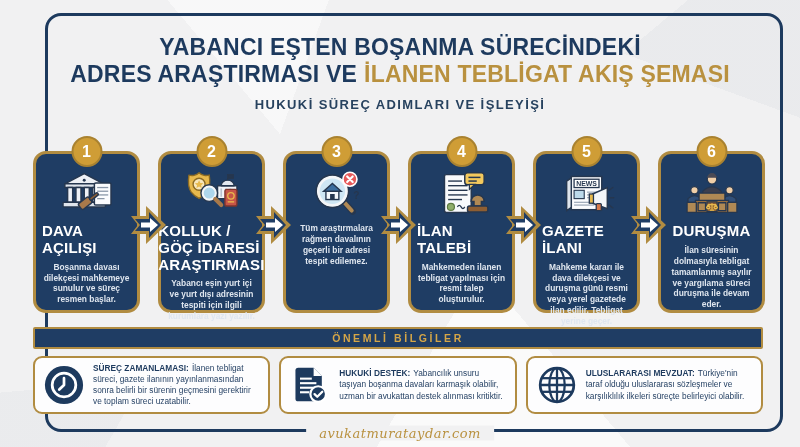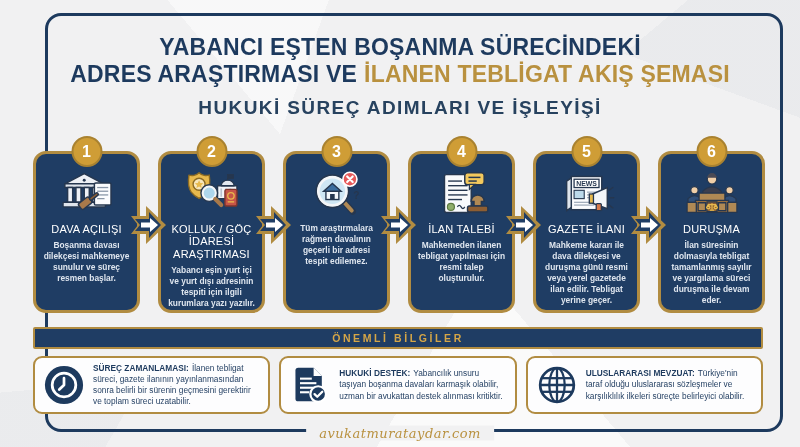--- a/index.html
+++ b/index.html
@@ -17,40 +17,40 @@
       conic-gradient(from 320deg at 35% 30%, rgba(255,255,255,0.5) 0 60deg, transparent 60deg);
   }
   .frame {
     position:absolute; left:45px; top:13px; width:738px; height:419px;
     border:3px solid #1d3a5e; border-radius:16px; box-sizing:border-box;
   }
   
   .header { position:absolute; top:34px; left:0; width:100%; text-align:center; z-index:2; }
   .t-line { font-size:23px; font-weight:800; color:#1d3a5e; line-height:27px; letter-spacing:0.2px; }
   .t-gold { color:#b9913f; margin-left:7px; }
-  .subtitle { margin-top:9px; font-size:19px; font-weight:700; color:#27425f; letter-spacing:1.4px; }
+  .subtitle { margin-top:9px; font-size:13px; font-weight:700; color:#27425f; letter-spacing:1.4px; }
   
   .steps { position:absolute; left:33px; top:136px; width:734px; display:flex; z-index:2; }
   .step { position:relative; width:107px; flex:0 0 107px; }
   .badge {
     position:absolute; top:0; left:50%; transform:translateX(-50%);
     width:31px; height:31px; box-sizing:border-box; border-radius:50%;
     background:#cf9d36; border:2.5px solid #a98230;
     color:#fff; font-weight:700; font-size:16px;
     display:flex; align-items:center; justify-content:center; z-index:4;
   }
   .card {
     margin-top:15px; height:162px; box-sizing:border-box;
     background:#1f3d64; border:3px solid #b18c41; border-radius:13px;
     padding:16px 6px 5px; display:flex; flex-direction:column; align-items:center;
   }
   .icon-slot { height:48px; display:flex; align-items:center; justify-content:center; }
   .step-title {
-    margin-top:5px; font-size:11px; font-weight:400; color:#ffffff;
-    text-align:center; line-height:1.12; letter-spacing:0.2px;
+    margin-top:5px; font-size:15px; font-weight:700; color:#ffffff;
+    line-height:1.12; letter-spacing:0.2px;
   }
   .step-desc {
     margin-top:5px; font-size:8.4px; color:#dfe6ef; text-align:center; line-height:1.3;font-weight:bold;
   }
   .arrow-wrap { position:relative; width:18px; flex:0 0 18px; z-index:5; }
   .arrow-wrap svg { position:absolute; left:-11px; top:67px; }
   
   .info-bar {
     position:absolute; left:33px; top:327px; width:730px; height:22px; box-sizing:border-box;
     background:#1f3d64; border:2px solid #b18c41; border-radius:2px;

